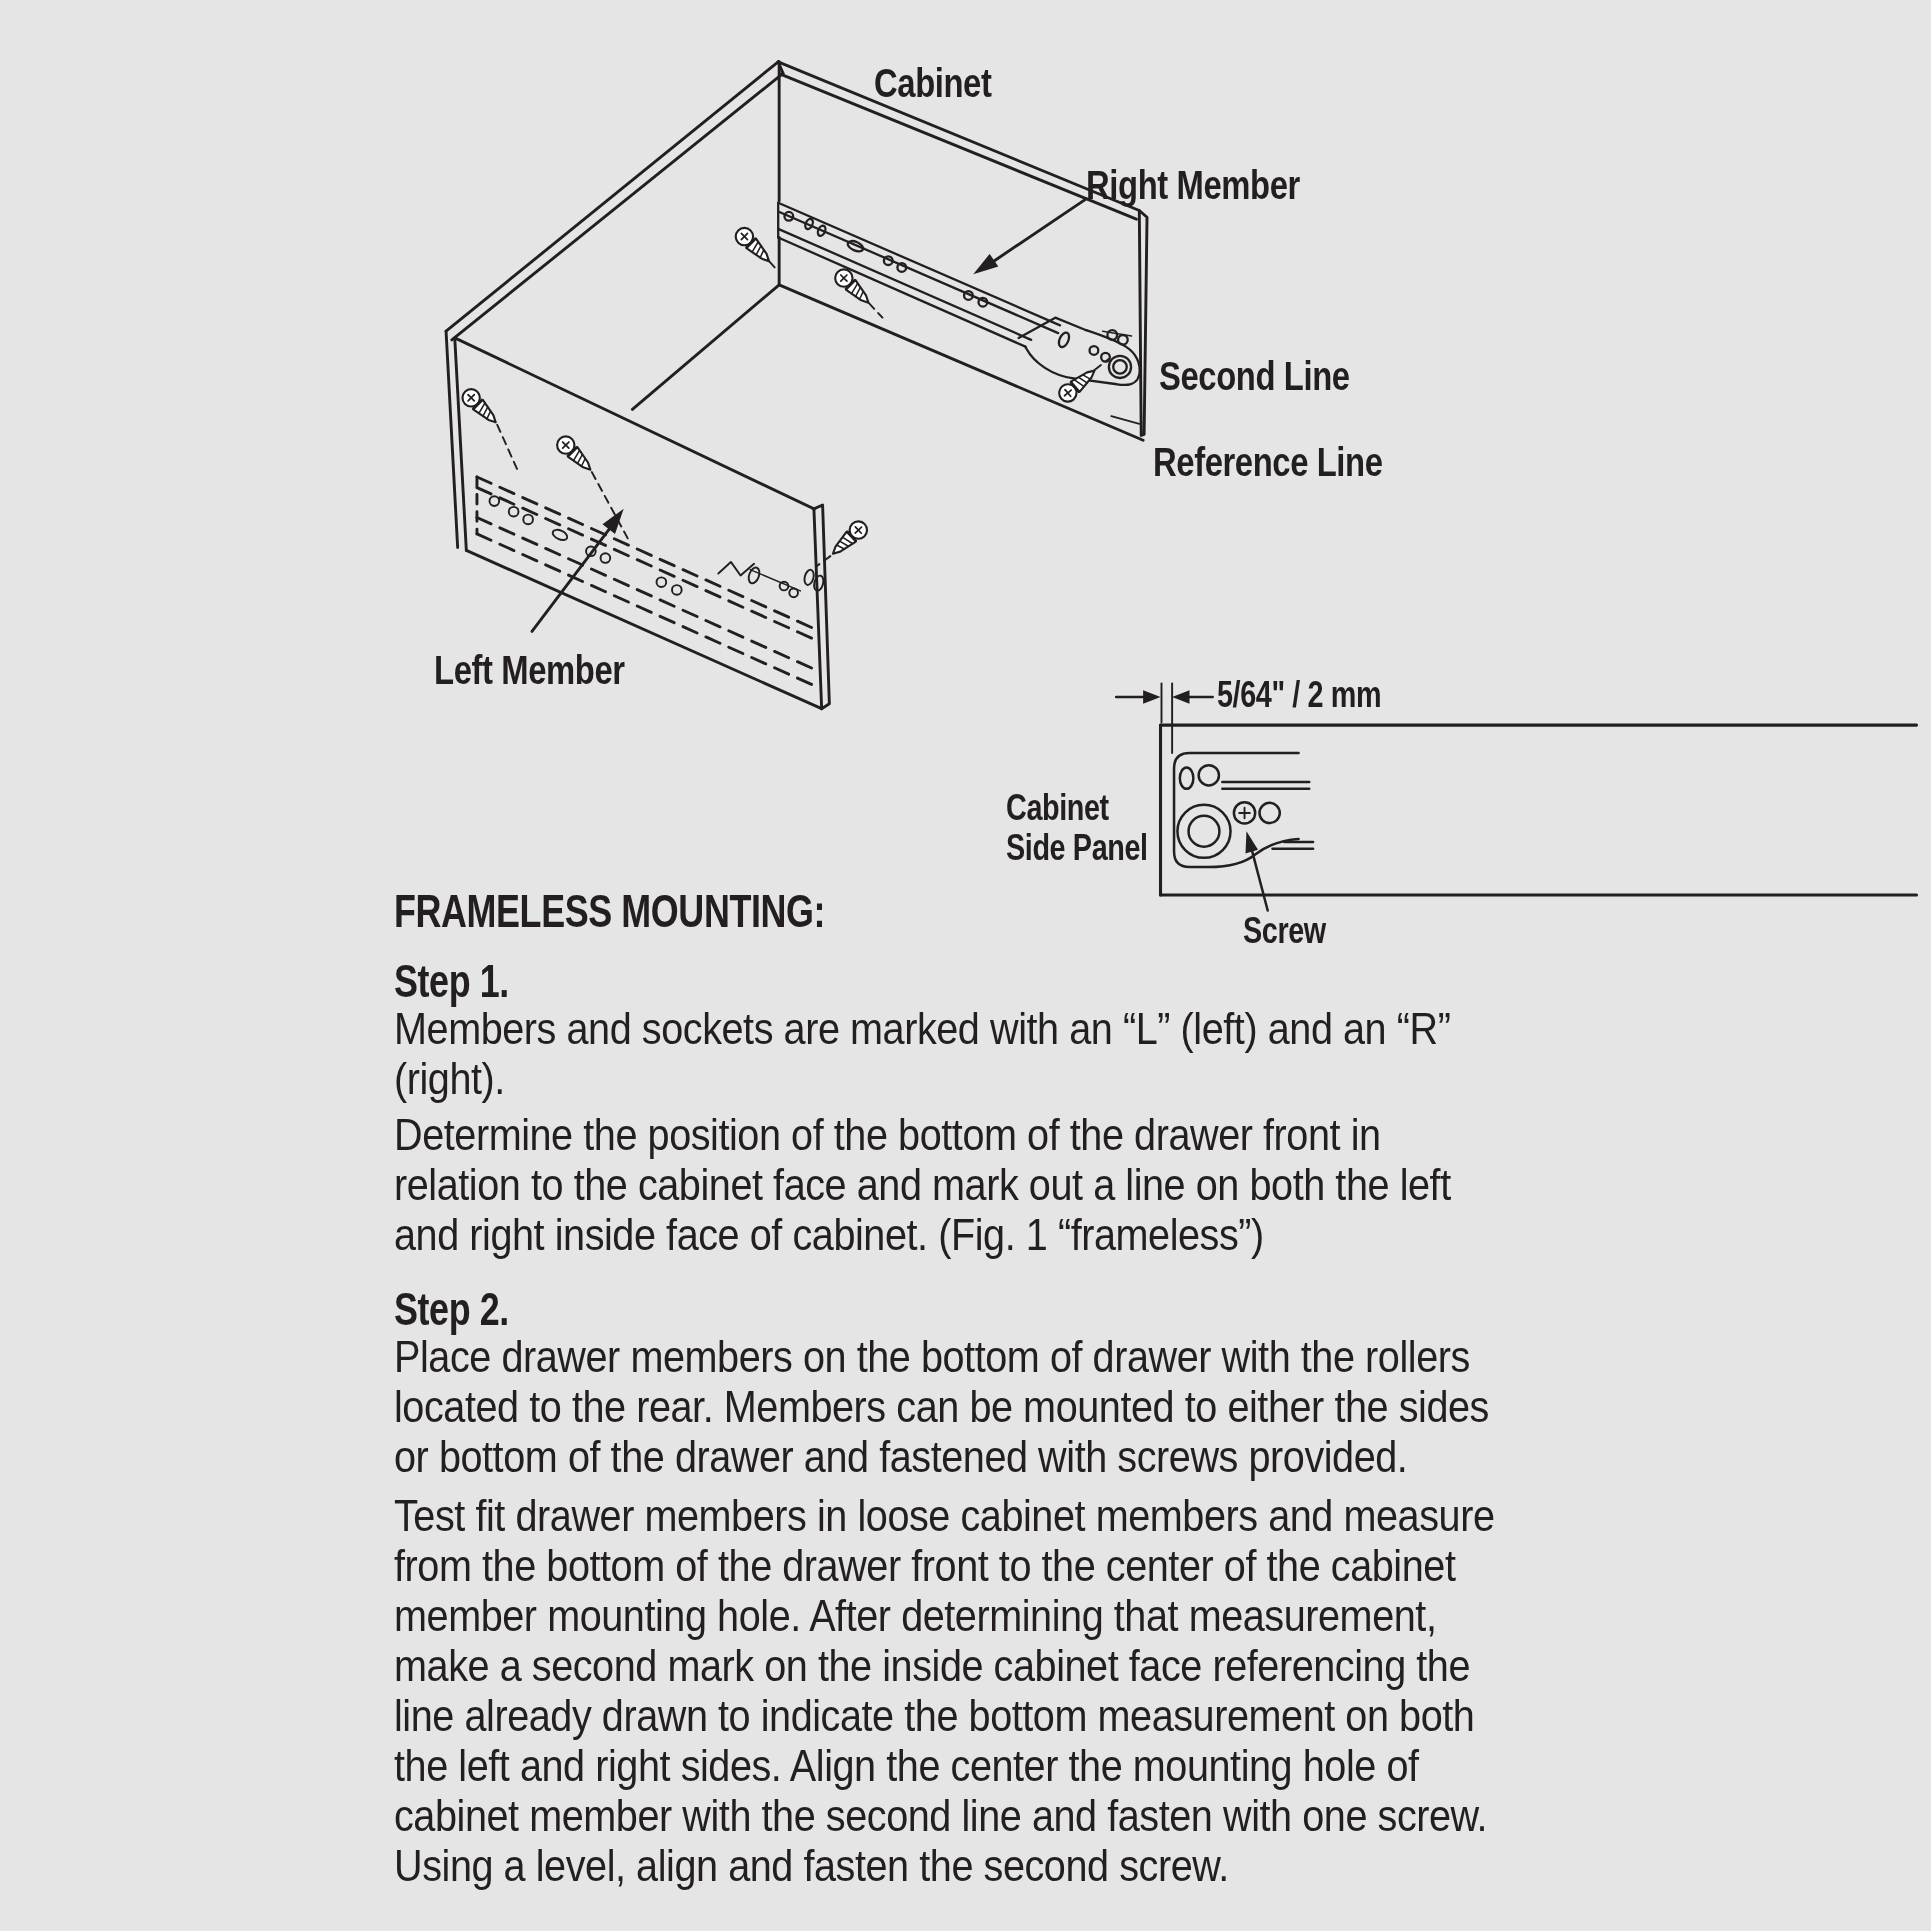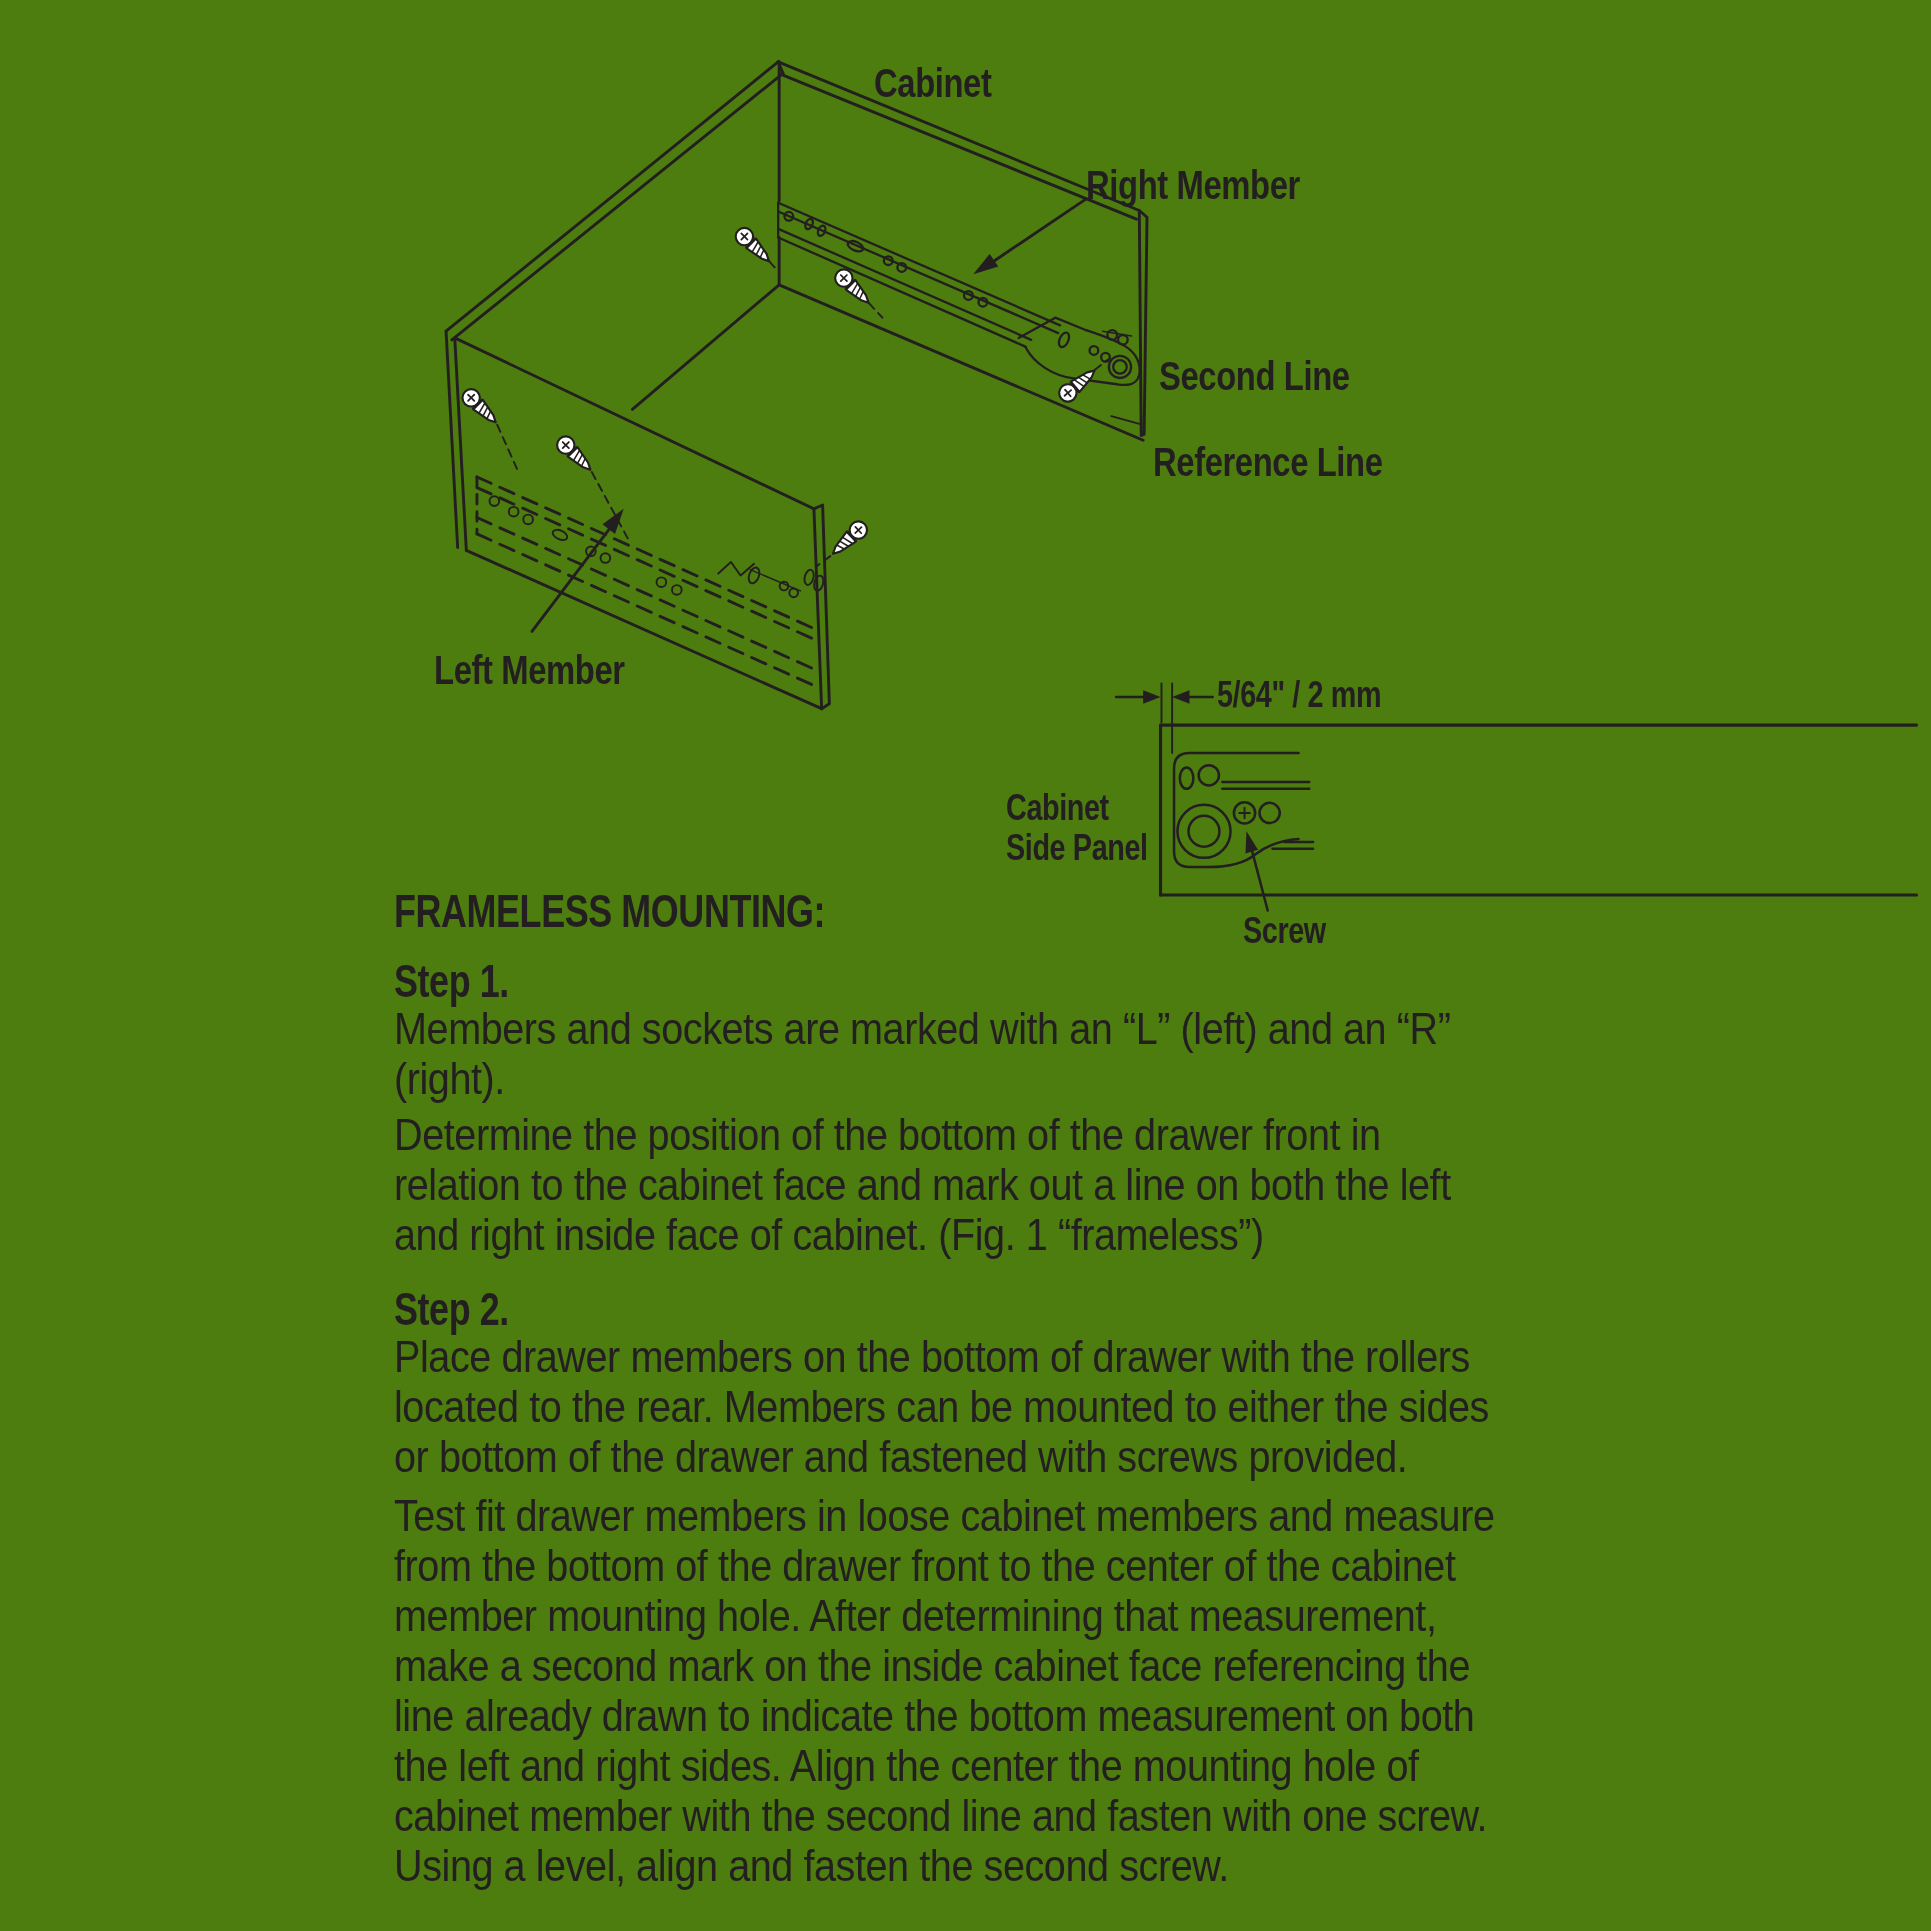--- a/index.html
+++ b/index.html
@@ -1,19 +1,19 @@
 <!DOCTYPE html>
 <html><head>
 <meta charset="utf-8">
 <style>
   html,body{margin:0;padding:0;background:#888;}
   .page{
     position:relative;
     width:1931px;height:1931px;
-    background:#4d7c0f;
+    background:#e5e5e5;
     font-family:"Liberation Sans", sans-serif;
     color:#231f20;
     overflow:hidden;
   }
   .art{position:absolute;left:0;top:0;}
   .lbl{
     position:absolute;
     font-weight:bold;
     white-space:nowrap;
     font-size:41px;

